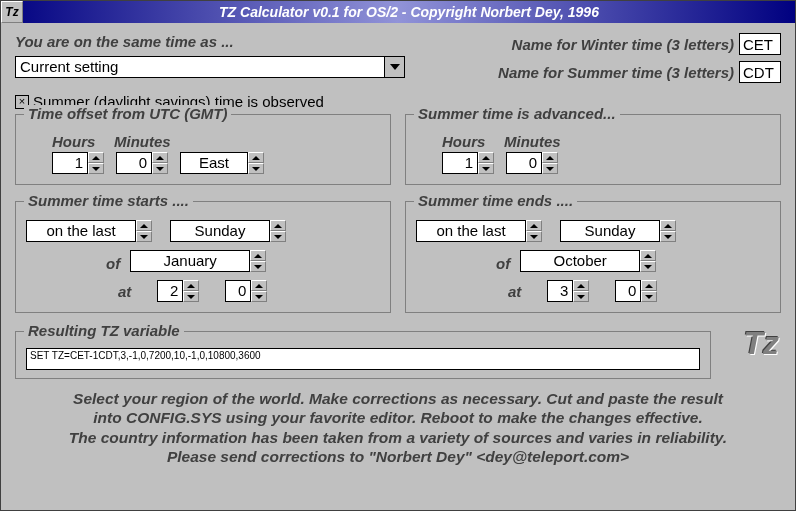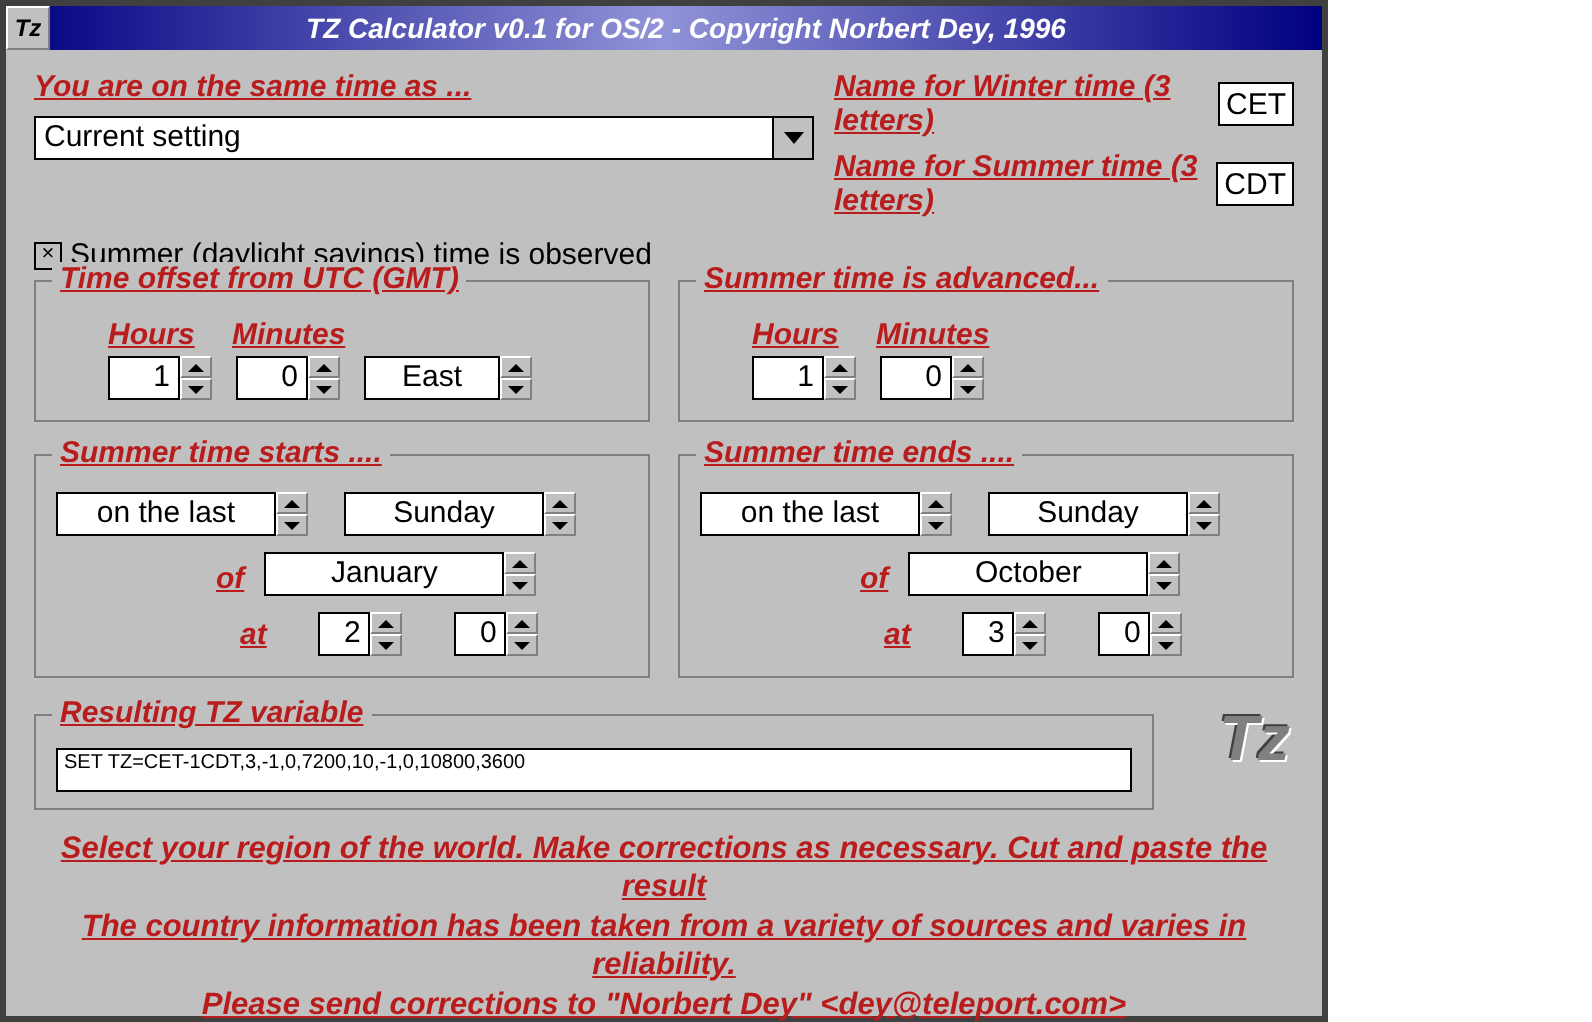--- a/index.html
+++ b/index.html
@@ -2,24 +2,24 @@
 <html><head>
 <meta charset="utf-8">
 <style>
 * { box-sizing: border-box; margin: 0; padding: 0; }
 body { 
   font-family: "Helvetica", "Arial", sans-serif;
   font-size: 15px;
   background: #fff;
 }
 .window {
-  width: 664px;
+  width: 796px;
   height: 511px;
   background: #c0c0c0;
-  border: 3px solid #404040;
+  border: 1px solid #404040;
   position: relative;
 }
 .titlebar {
   height: 22px;
   background: linear-gradient(to right, #000080, #9193d8, #000080);
   color: #fff;
   font-weight: bold;
   font-style: italic;
   font-size: 14px;
   display: flex;
@@ -43,21 +43,21 @@
   font-size: 12px;
   font-weight: bold;
 }
 .titlebar-text {
   flex: 1;
   text-align: center;
 }
 .client {
   padding: 10px 14px 6px 14px;
 }
-.navy { color: #b91c1c; font-style: italic; font-weight: bold; text-decoration: underline; }
+.navy { color: #404040; font-style: italic; font-weight: bold; }
 .row { display: flex; align-items: center; }
 .topsection { display: flex; gap: 10px; }
 .topleft { flex: 1; }
 .topright { width: 355px; }
 .nameline { display: flex; align-items: center; justify-content: flex-end; margin-bottom: 6px; gap: 5px; }
 
 
 .dropdown {
   display: flex;
   height: 22px;
@@ -390,17 +390,18 @@
     <div class="resultarea">
       <div class="groupbox" style="padding:16px 10px 8px 10px; margin-right:70px;">
         <div class="legend navy">Resulting TZ variable</div>
         <div class="input-long">SET TZ=CET-1CDT,3,-1,0,7200,10,-1,0,10800,3600</div>
       </div>
       <div class="tz-logo">Tz</div>
     </div>
 
     <div class="helptext navy">
       <span>Select your region of the world. Make corrections as necessary. Cut and paste the result</span>
+      <span>into CONFIG.SYS using your favorite editor.  Reboot to make the changes effective.</span>
       <span>The country information has been taken from a variety of sources and varies in reliability.</span>
       <span>Please send corrections to "Norbert Dey" &lt;dey@teleport.com&gt;</span>
     </div>
   </div>
 </div>
 
 </body></html>

